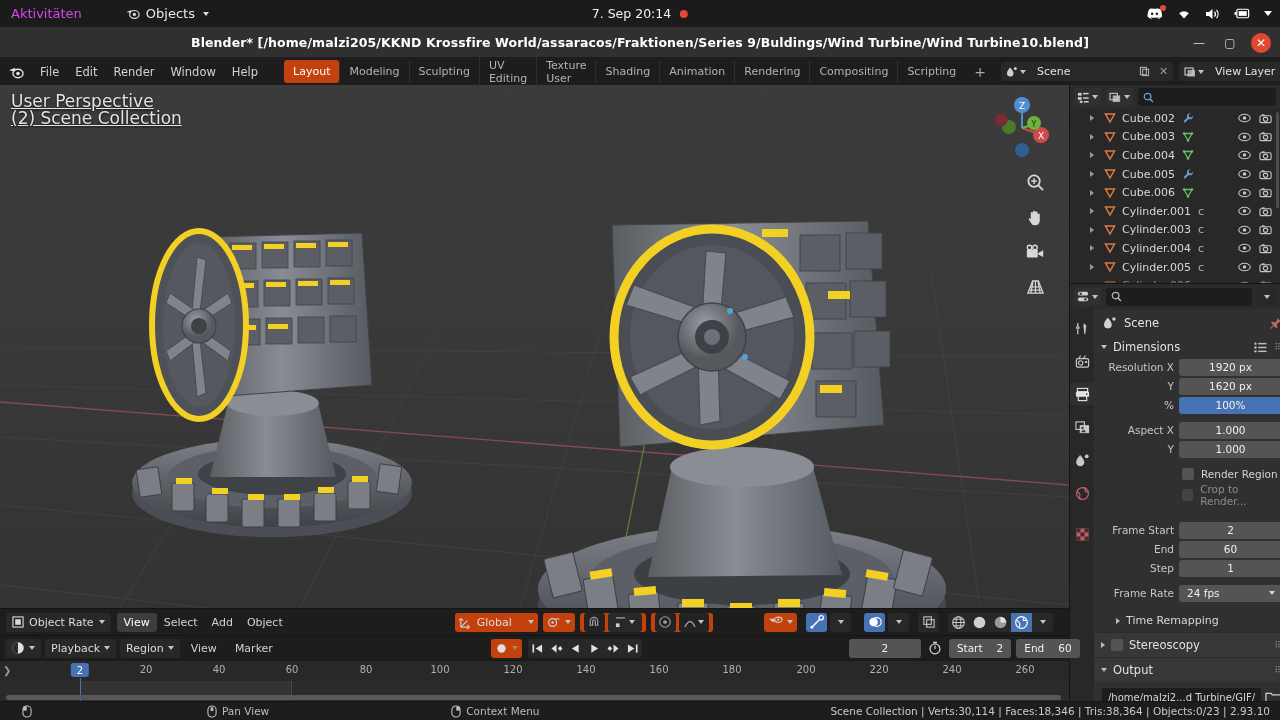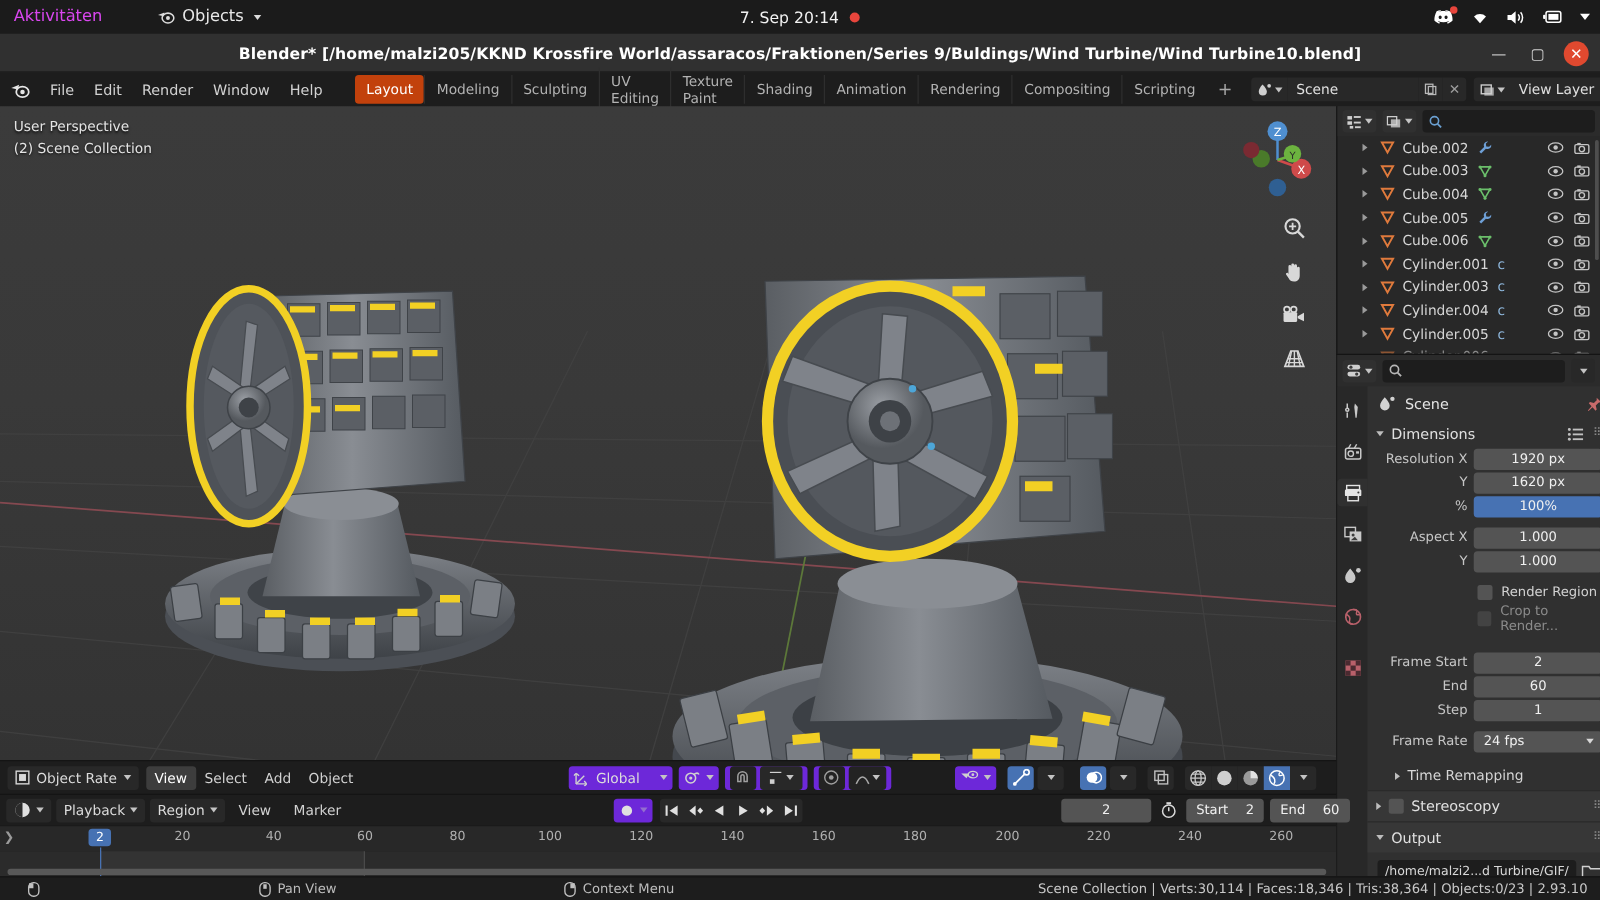--- a/index.html
+++ b/index.html
@@ -92,22 +92,22 @@
   .mini-btn.last { border-radius: 0 3px 3px 0; }
 
   
   .viewport {
     position: absolute; top: 85px; left: 0; width: 1069px; height: 523px;
     background: linear-gradient(180deg, #3b3b3b 0%, #393939 45%, #333333 100%);
     overflow: hidden;
   }
   .vp-overlay-text {
     position: absolute; left: 11px; top: 8px;
-    font-size: 11px; color: #e4e4e4; line-height: 17px;
-    text-shadow: 0 1px 2px rgba(0,0,0,.8); pointer-events: none;
+    font-size: 17px; color: #e4e4e4; line-height: 17px;
+    text-shadow: 0 1px 2px rgba(0,0,0,.8); pointer-events: none; text-decoration: underline;
   }
   .vp-gizmo { position: absolute; right: 12px; top: 8px; }
   .vp-tools {
     position: absolute; right: 24px; top: 88px;
     display: flex; flex-direction: column; gap: 16px; align-items: center;
   }
 
   
   .outliner {
     position: absolute; top: 85px; left: 1069px; width: 211px; height: 198px;
@@ -225,21 +225,21 @@
     background: #1d1d1d; display: flex; align-items: center; padding: 0 6px;
     border-top: 1px solid #141414;
   }
   .mode-sel {
     display: flex; align-items: center; gap: 5px; background: #282828;
     border-radius: 3px; height: 19px; padding: 0 6px; font-size: 11px; color: #dcdcdc;
   }
   .vmenu { font-size: 11px; color: #d2d2d2; padding: 3px 7px; border-radius: 3px; }
   .vmenu.hl { background: #3d3d3d; color: #fff; }
   .tb-group {
-    display: flex; align-items: center; background: #6d28d9; border-radius: 3px;
+    display: flex; align-items: center; background: #c2410c; border-radius: 3px;
     height: 19px; padding: 0 4px; gap: 4px;
   }
   .tb-group.flat { background: transparent; }
   .tb-btn {
     width: 21px; height: 19px; display: flex; align-items: center; justify-content: center;
     background: #282828; border-radius: 3px;
   }
   .tb-btn.on { background: #4772b3; }
   .tb-btn.dim { background: #232323; }
   .caret { border-top: 4px solid #c4c4c4; border-left: 3px solid transparent; border-right: 3px solid transparent; }
@@ -381,21 +381,21 @@
     <div class="menu-item">Edit</div>
     <div class="menu-item">Render</div>
     <div class="menu-item">Window</div>
     <div class="menu-item">Help</div>
 
     <div class="ws-tabs">
       <div class="ws-tab active">Layout</div>
       <div class="ws-tab">Modeling</div>
       <div class="ws-tab">Sculpting</div>
       <div class="ws-tab">UV Editing</div>
-      <div class="ws-tab">Texture Paint</div>
+      <div class="ws-tab">Texture User</div>
       <div class="ws-tab">Shading</div>
       <div class="ws-tab">Animation</div>
       <div class="ws-tab">Rendering</div>
       <div class="ws-tab">Compositing</div>
       <div class="ws-tab">Scripting</div>
       <div class="ws-plus">+</div>
     </div>
 
     <div class="scene-field">
       <div class="icon-dd">

